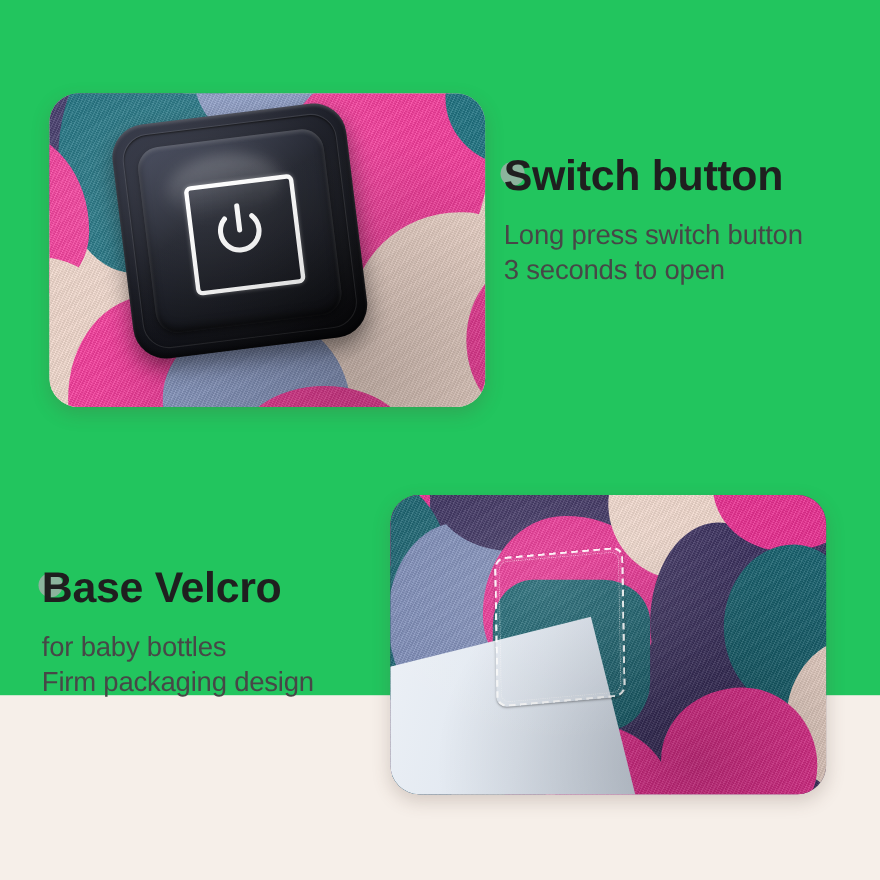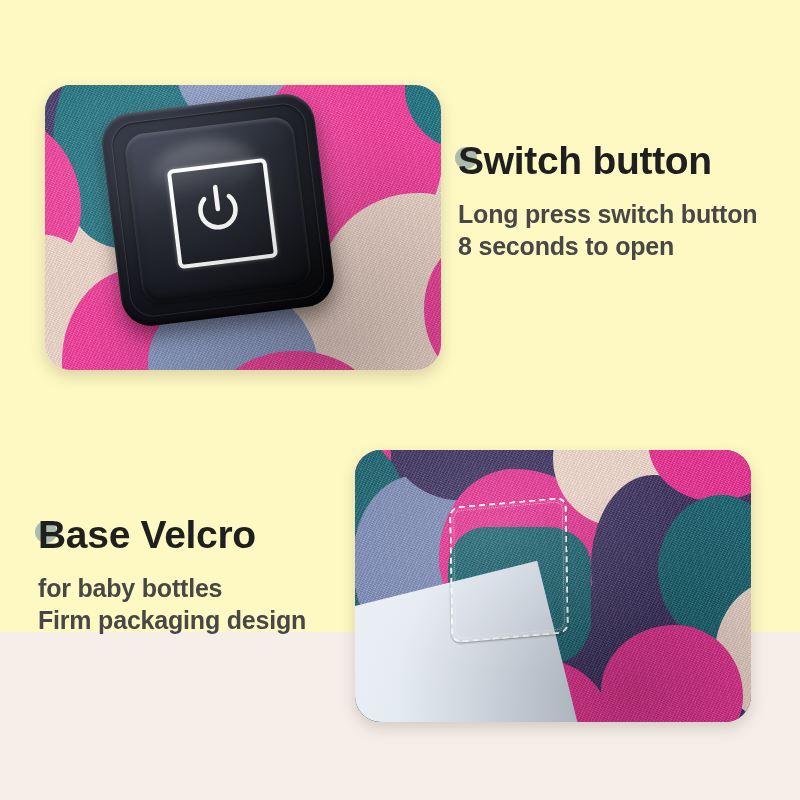--- a/index.html
+++ b/index.html
@@ -13,21 +13,21 @@
     overflow: hidden;
     background: #f6efe9;
     font-family: "Liberation Sans", sans-serif;
     -webkit-font-smoothing: antialiased;
   }
 
   #page {
     position: relative;
     width: 800px;
     height: 632px;
-    background: #fef9c3;
+    background: #22c55e;
   }
 
   
   .photo-panel {
     position: absolute;
     border-radius: 26px;
     overflow: hidden;
     box-shadow: 0 6px 16px rgba(90, 70, 60, 0.22);
   }
   #photo-switch {
@@ -228,21 +228,21 @@
     line-height: 46px;
     font-weight: bold;
     color: #1f1f1f;
     letter-spacing: -0.3px;
     white-space: nowrap;
   }
   .subtext {
     margin: 14px 0 0 0;
     font-size: 25px;
     line-height: 32px;
-    font-weight: bold;
+    font-weight: normal;
     color: #474747;
     letter-spacing: -0.2px;
   }
   .subtext .line {
     display: block;
     white-space: nowrap;
   }
 </style>
 </head>
 <body>
@@ -287,21 +287,21 @@
     </div>
   </div>
 
   <div class="text-block" id="text-switch">
     <div class="heading-row">
       <span class="dot"></span>
       <h2 class="heading">Switch button</h2>
     </div>
     <p class="subtext">
       <span class="line">Long press switch button</span>
-      <span class="line">8 seconds to open</span>
+      <span class="line">3 seconds to open</span>
     </p>
   </div>
 
   <div class="text-block" id="text-velcro">
     <div class="heading-row">
       <span class="dot"></span>
       <h2 class="heading">Base Velcro</h2>
     </div>
     <p class="subtext">
       <span class="line">for baby bottles</span>

